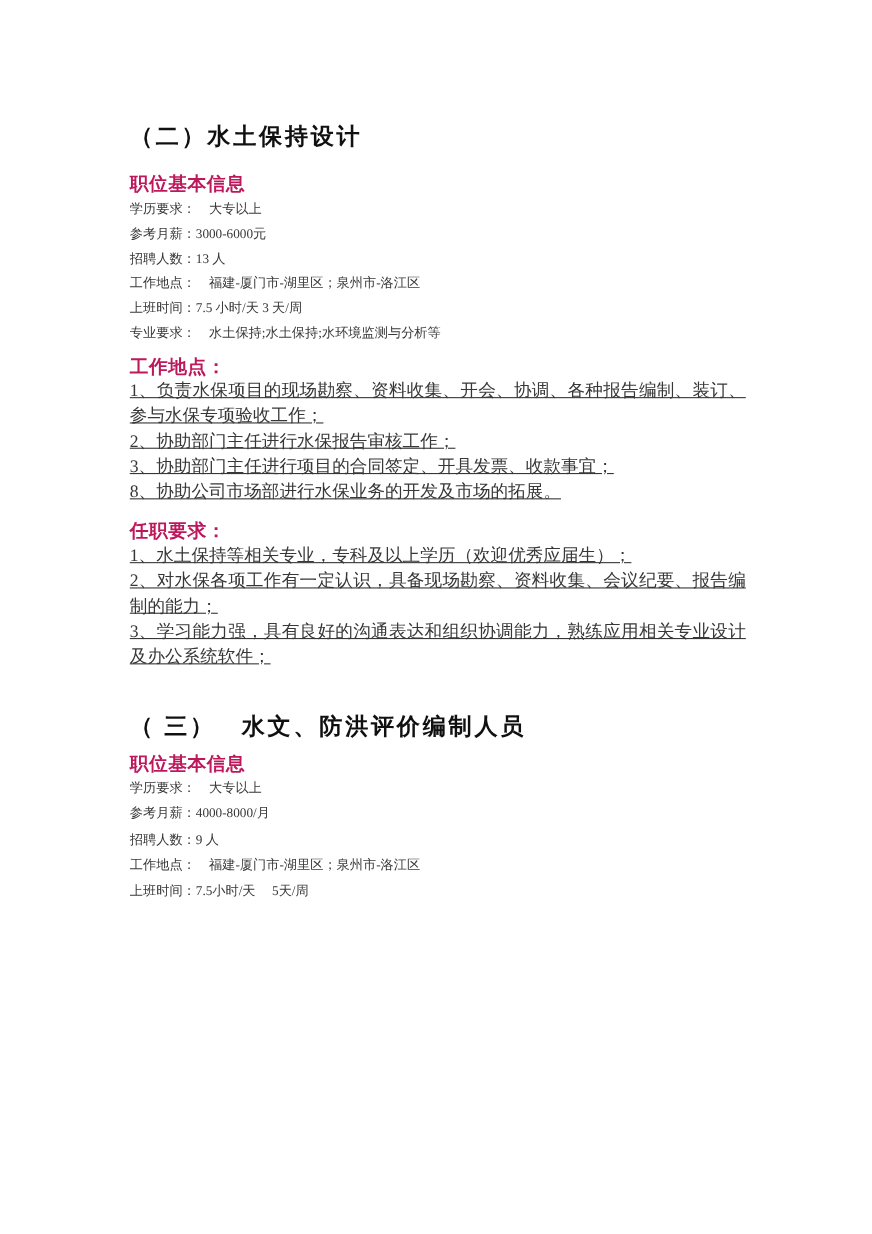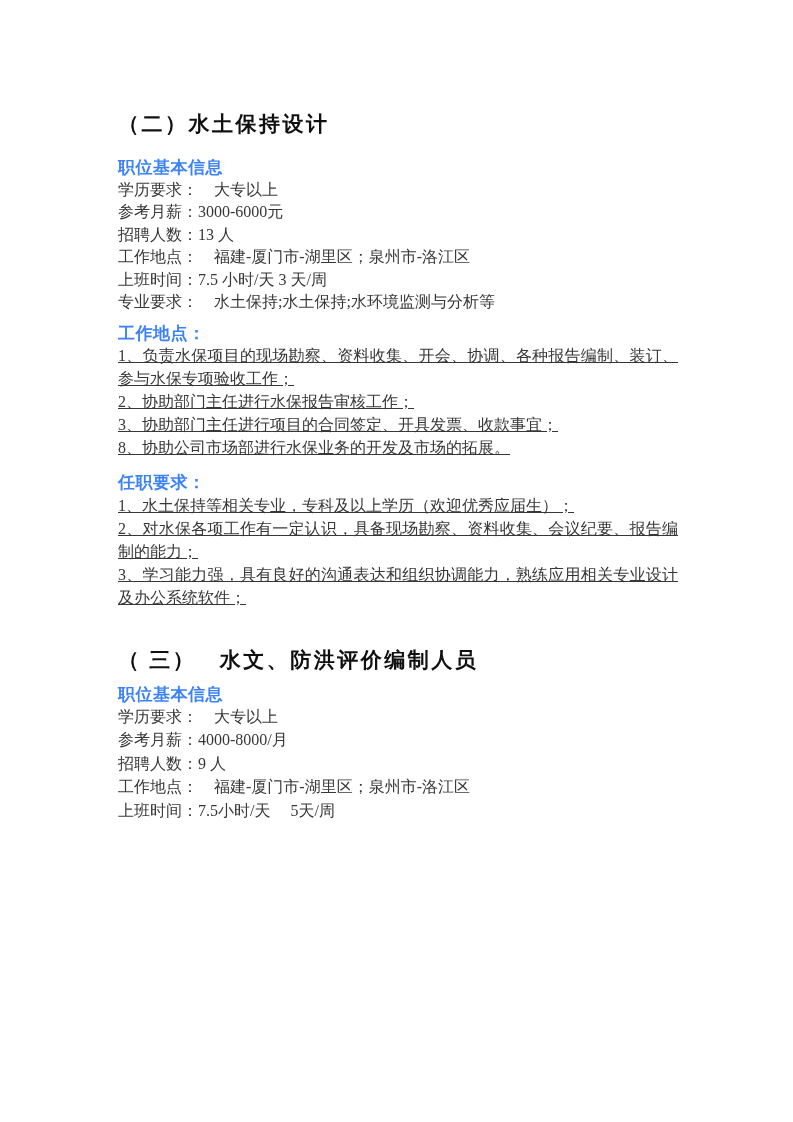--- a/index.html
+++ b/index.html
@@ -27,27 +27,27 @@
     font-weight: bold;
     color: #101010;
     letter-spacing: 2.5px;
     line-height: 28px;
     white-space: nowrap;
   }
   .sub-heading {
     margin: 0;
     font-size: 17px;
     font-weight: bold;
-    color: #3b82f6;
+    color: #be185d;
     line-height: 23px;
     letter-spacing: 0.5px;
   }
   .info p {
     margin: 0;
-    font-size: 16px;
+    font-size: 12px;
     line-height: 22.4px;
     white-space: pre-wrap;
   }
   .info.wide p {
     line-height: 23.4px;
   }
   .para p {
     margin: 0;
     font-size: 16px;
     line-height: 23px;

